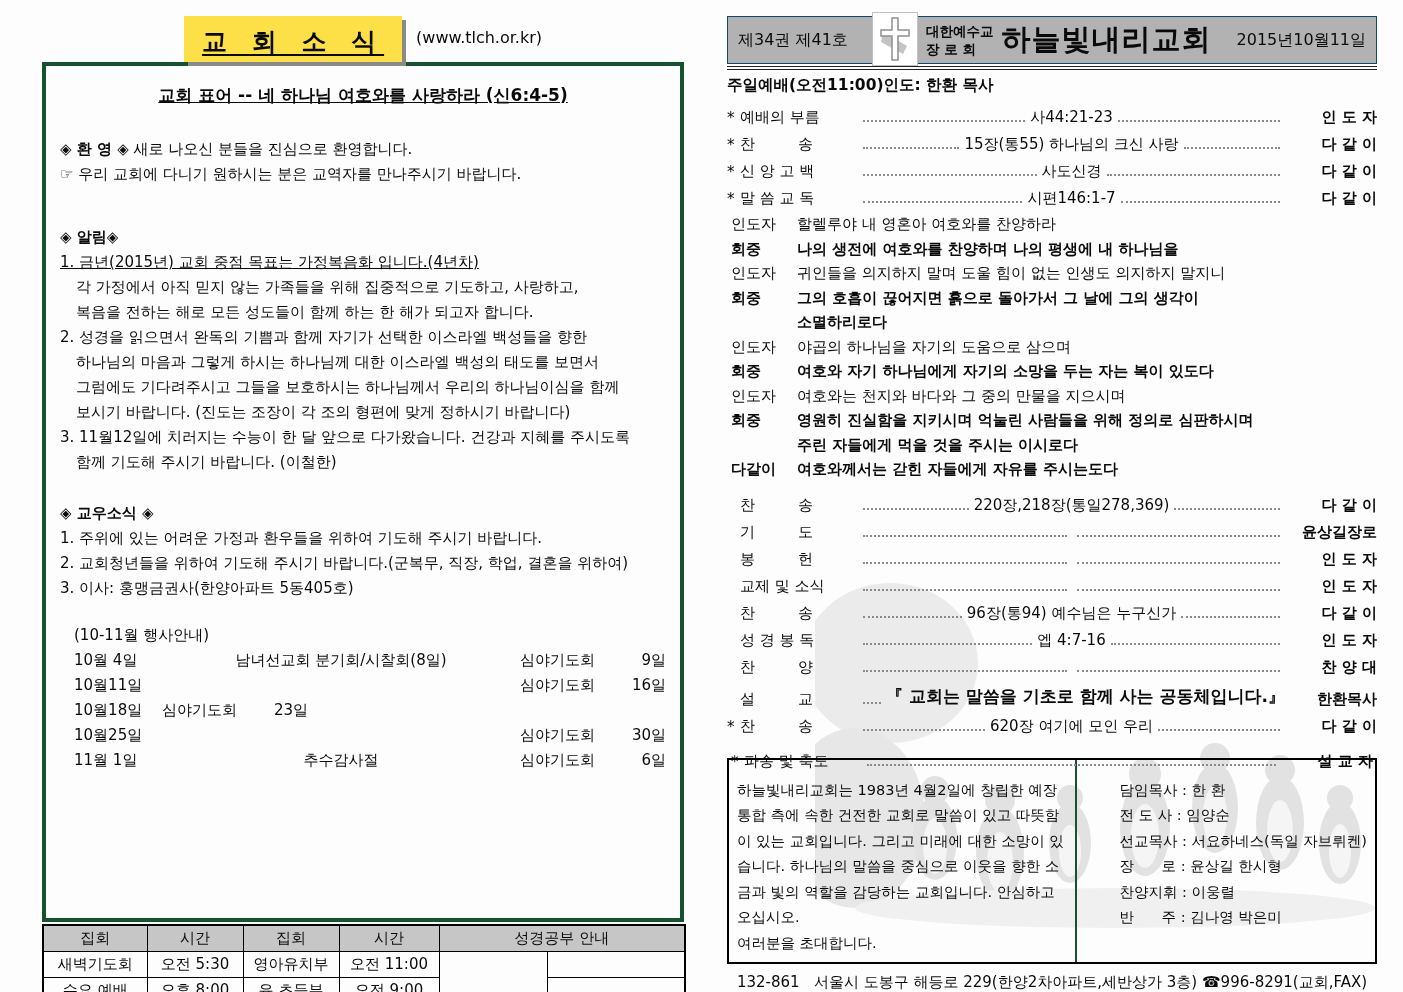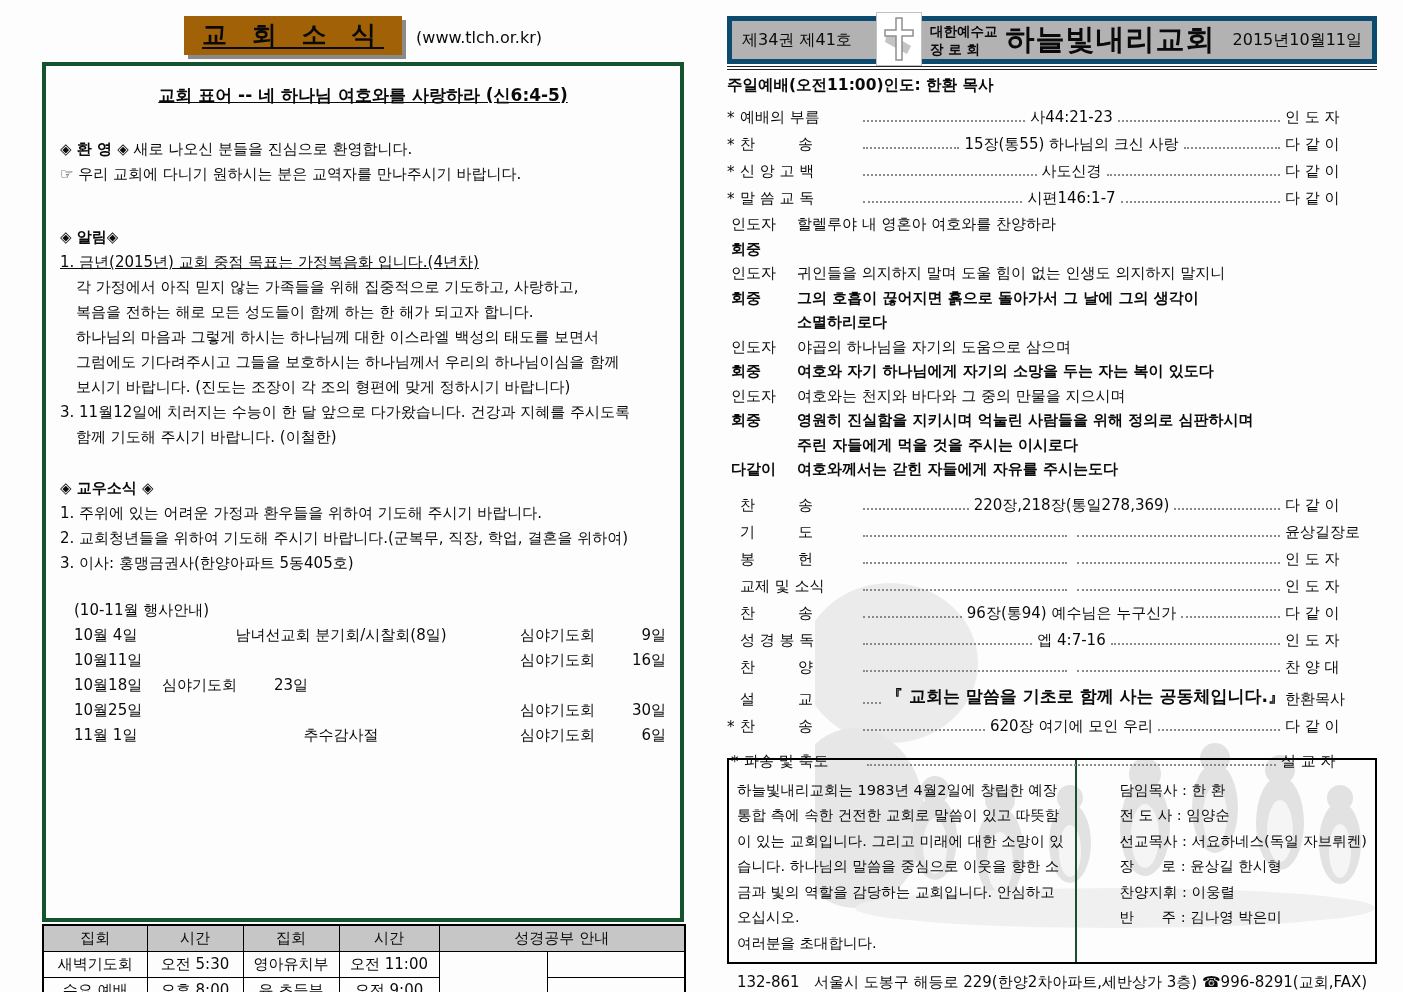--- a/index.html
+++ b/index.html
@@ -5,21 +5,21 @@
 * { margin:0; padding:0; box-sizing:border-box; }
 body {
   width:1403px; height:992px; position:relative; overflow:hidden;
   background:#fdfdfd; color:#0a0a0a;
   font-family:"DejaVu Sans","Liberation Sans",sans-serif;
 }
 
 .page-left { position:absolute; left:42px; top:16px; width:642px; }
 .masthead { display:flex; justify-content:center; align-items:flex-start; gap:14px; height:46px; }
 .mast-title {
-  background:#a16207; box-shadow:4px 4px 0 #8a8a8a; padding:2px 18px 4px;
+  background:#fde047; box-shadow:4px 4px 0 #8a8a8a; padding:9px 18px 4px;
   font-size:25px; font-weight:bold; letter-spacing:8px;
   text-decoration:underline; text-underline-offset:4px;
 }
 .mast-url { font-size:16px; margin-top:12px; }
 .mainbox { border:4px solid #14532d; padding:14px 14px 0; height:860px; }
 .motto { text-align:center; font-size:17px; font-weight:bold; text-decoration:underline; margin:4px 0 30px; }
 .line { font-size:15px; line-height:25px; white-space:pre-wrap; }
 .sec-head { font-weight:bold; }
 .indent { padding-left:16px; }
 .u { text-decoration:underline; }
@@ -33,33 +33,33 @@
 .e-label { width:100px; }
 .e-day { width:46px; text-align:right; }
 .sched { width:642px; border-collapse:collapse; table-layout:fixed; font-size:15px; margin-top:2px; border:2px solid #000; }
 .sched th, .sched td { border:1px solid #000; height:26px; text-align:center; overflow:hidden; font-weight:normal; }
 .sched th { background:#c6c6c6; }
 
 .page-right { position:absolute; left:727px; top:16px; width:650px; height:962px; }
 .rp-bg { position:absolute; right:2px; bottom:40px; width:560px; height:370px; z-index:0; opacity:.5; }
 .rp-content { position:relative; z-index:1; }
 .band-wrap { border-bottom:4px double #222; padding-bottom:2px; }
-.band { display:flex; align-items:center; background:#b2b2b2; border:5px solid #0c4a6e; height:48px; padding:0 10px; gap:8px; }
+.band { display:flex; align-items:center; background:#b2b2b2; border:1px solid #0c4a6e; height:48px; padding:0 10px; gap:8px; }
 .vol { font-size:16px; width:126px; white-space:pre; }
 .logo-box { width:46px; height:54px; background:#fff; border:1px solid #c2c2c2; margin-top:-2px; display:flex; align-items:center; justify-content:center; flex-shrink:0; }
 .denom { font-size:13.5px; font-weight:bold; white-space:pre; line-height:1.35; }
 .church { font-size:29px; font-weight:bold; letter-spacing:1px; white-space:nowrap; }
 .rdate { margin-left:auto; font-size:16px; white-space:pre; }
 .svc-head { display:flex; font-size:15.5px; font-weight:bold; line-height:30px; }
 .oline { display:flex; align-items:flex-end; height:27px; font-size:15px; }
 .ostar { width:13px; white-space:pre; }
 .olabel { white-space:pre; min-width:118px; }
 .leader { flex:1; border-bottom:2px dotted #8a8a8a; margin:0 5px 5px; }
 .ocenter { white-space:pre; }
-.oright { white-space:pre; min-width:92px; text-align:left; }
+.oright { white-space:pre; min-width:92px; text-align:right;font-weight:bold; }
 .resp { margin:4px 0 6px; padding-left:4px; }
 .rrow { display:flex; font-size:15px; line-height:24.5px; }
 .rsp { width:66px; white-space:pre; flex-shrink:0; }
 .rcont { font-size:15px; line-height:24.5px; padding-left:66px; }
 .bold { font-weight:bold; }
 .sermon { height:32px; }
 .stitle { font-size:17px; font-weight:bold; white-space:pre; margin-bottom:1px; }
 .ibwrap { position:relative; margin-top:22px; }
 .pasong { position:absolute; top:-14px; left:4px; right:4px; z-index:2; }
 .infobox { border:2px solid #000; display:flex; min-height:152px; background:transparent; }
@@ -80,20 +80,21 @@
     <div class="motto">교회 표어 -- 네 하나님 여호와를 사랑하라 (신6:4-5)</div>
     <div class="welcome">
       <div class="line"><b class="sec-head">◈ 환 영 ◈</b><span> 새로 나오신 분들을 진심으로 환영합니다.</span></div>
       <div class="line">☞ 우리 교회에 다니기 원하시는 분은 교역자를 만나주시기 바랍니다.</div>
     </div>
     <div class="notice">
       <div class="line sec-head">◈ 알림◈</div>
       <div class="line u">1. 금년(2015년) 교회 중점 목표는 가정복음화 입니다.(4년차)</div>
       <div class="line indent">각 가정에서 아직 믿지 않는 가족들을 위해 집중적으로 기도하고, 사랑하고,</div>
       <div class="line indent">복음을 전하는 해로 모든 성도들이 함께 하는 한 해가 되고자 합니다.</div>
+      <div class="line">2. 성경을 읽으면서 완독의 기쁨과 함께 자기가 선택한 이스라엘 백성들을 향한</div>
       <div class="line indent">하나님의 마음과 그렇게 하시는 하나님께 대한 이스라엘 백성의 태도를 보면서</div>
       <div class="line indent">그럼에도 기다려주시고 그들을 보호하시는 하나님께서 우리의 하나님이심을 함께</div>
       <div class="line indent">보시기 바랍니다. (진도는 조장이 각 조의 형편에 맞게 정하시기 바랍니다)</div>
       <div class="line">3. 11월12일에 치러지는 수능이 한 달 앞으로 다가왔습니다. 건강과 지혜를 주시도록</div>
       <div class="line indent">함께 기도해 주시기 바랍니다. (이철한)</div>
     </div>
     <div class="news">
       <div class="line sec-head">◈ 교우소식 ◈</div>
       <div class="line">1. 주위에 있는 어려운 가정과 환우들을 위하여 기도해 주시기 바랍니다.</div>
       <div class="line">2. 교회청년들을 위하여 기도해 주시기 바랍니다.(군복무, 직장, 학업, 결혼을 위하여)</div>
@@ -276,20 +277,21 @@
         <span class="oright">다 같 이</span>
       </div>
 
     <div class="resp">
       <div class="rrow">
           <span class="rsp">인도자</span>
           <span class="rtx">할렐루야 내 영혼아 여호와를 찬양하라</span>
         </div>
       <div class="rrow bold">
           <span class="rsp">회중</span>
+          <span class="rtx">나의 생전에 여호와를 찬양하며 나의 평생에 내 하나님을</span>
         </div>
       <div class="rrow">
           <span class="rsp">인도자</span>
           <span class="rtx">귀인들을 의지하지 말며 도울 힘이 없는 인생도 의지하지 말지니</span>
         </div>
       <div class="rrow bold">
           <span class="rsp">회중</span>
           <span class="rtx">그의 호흡이 끊어지면 흙으로 돌아가서 그 날에 그의 생각이</span>
         </div>
       <div class="rcont bold">소멸하리로다</div>

